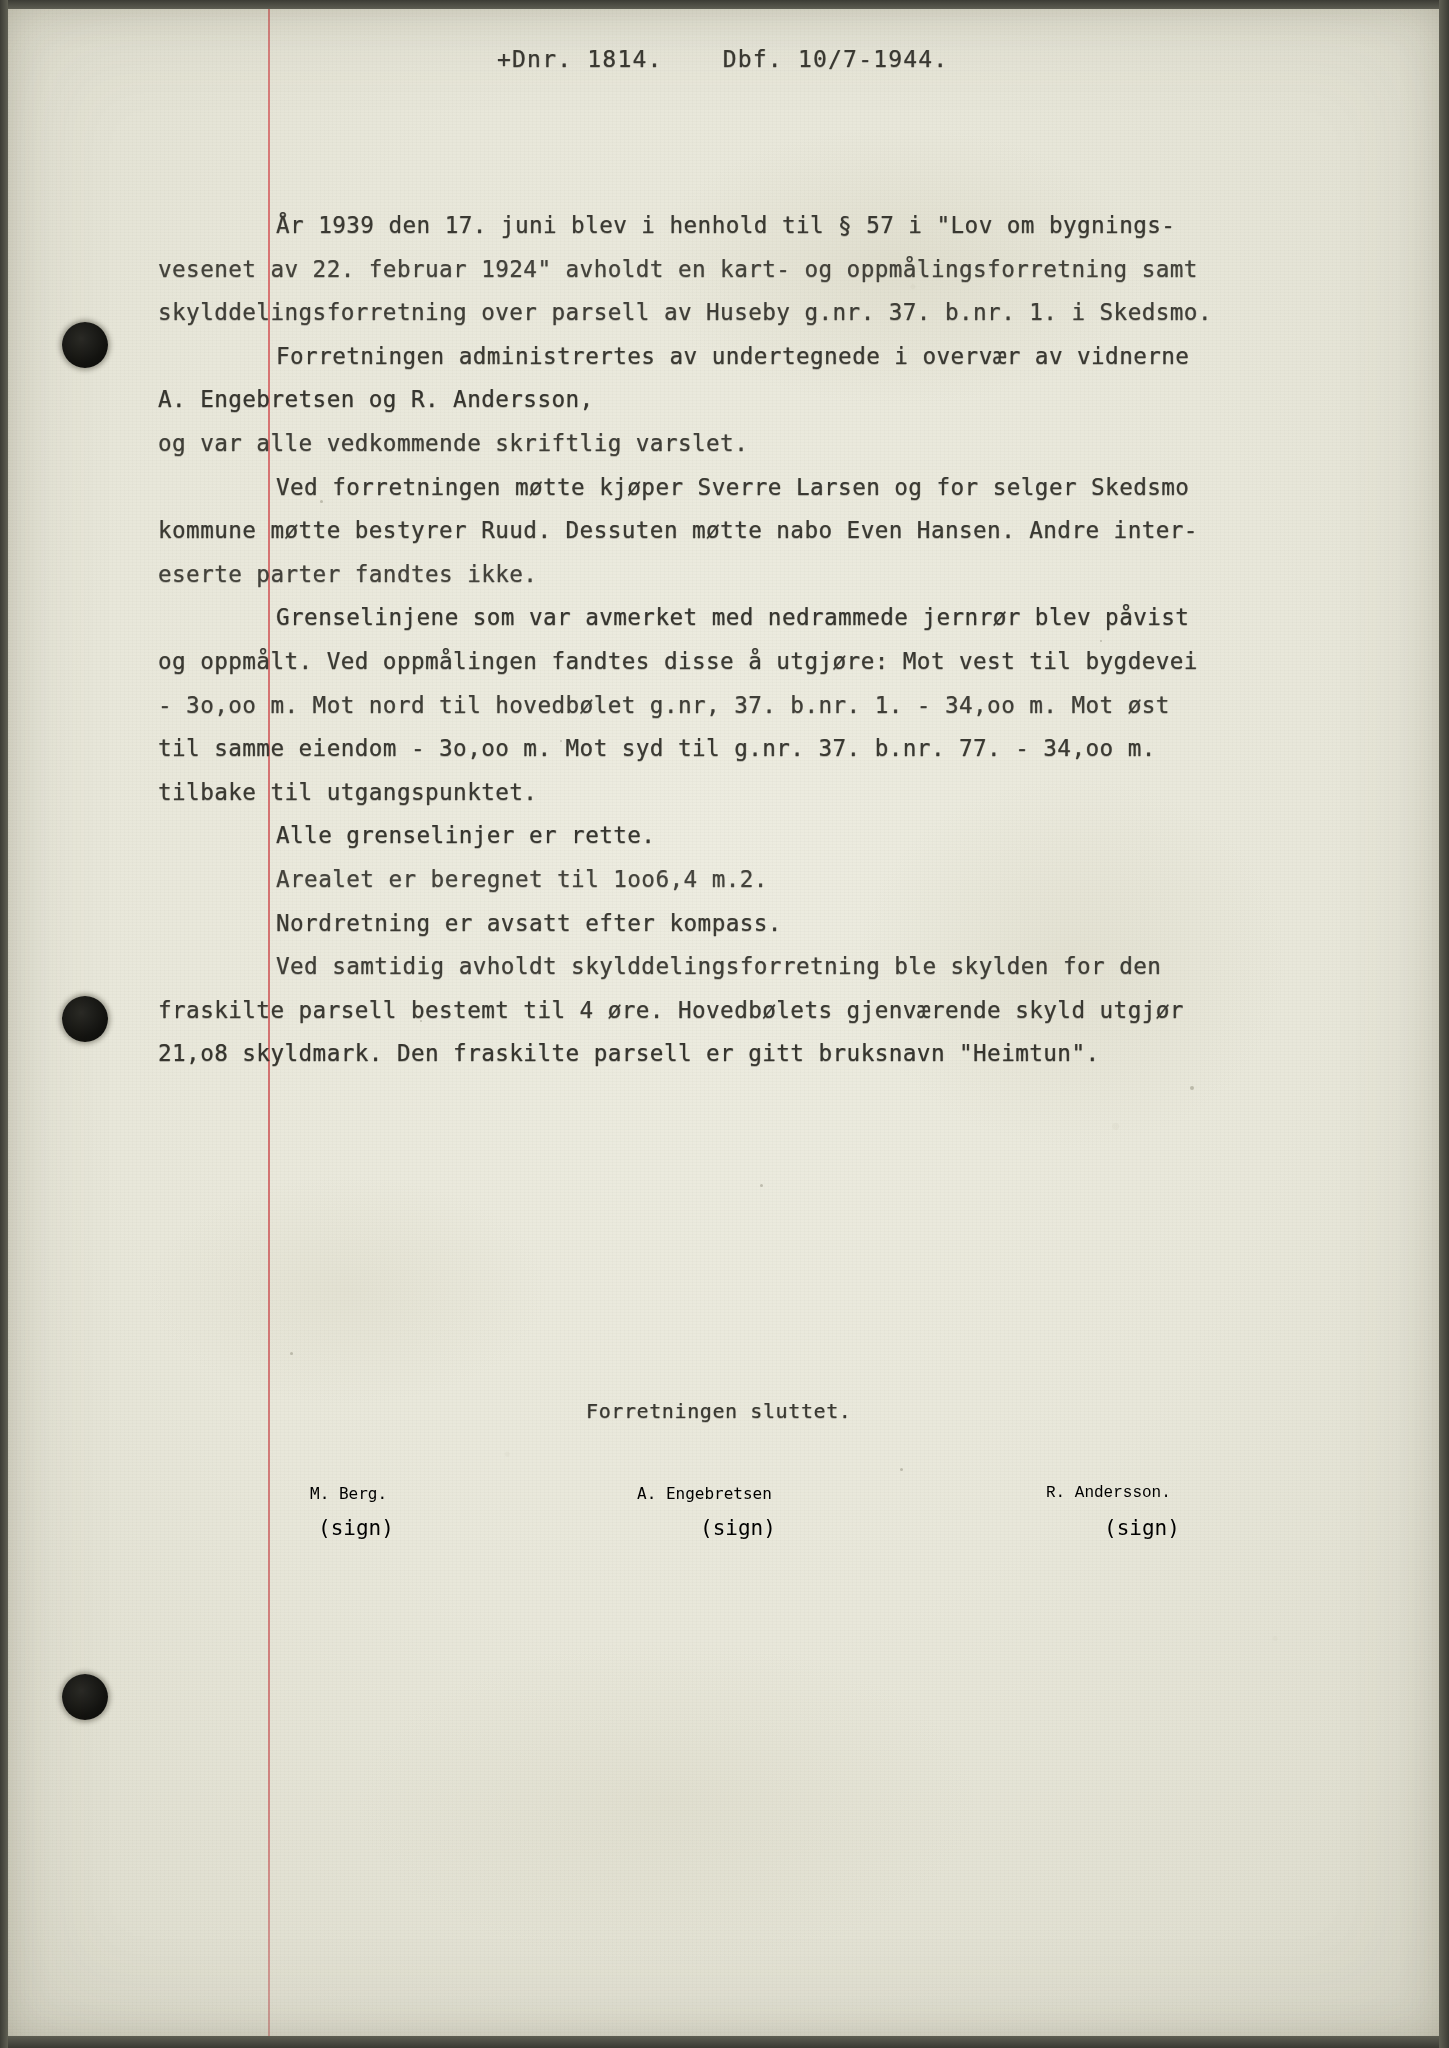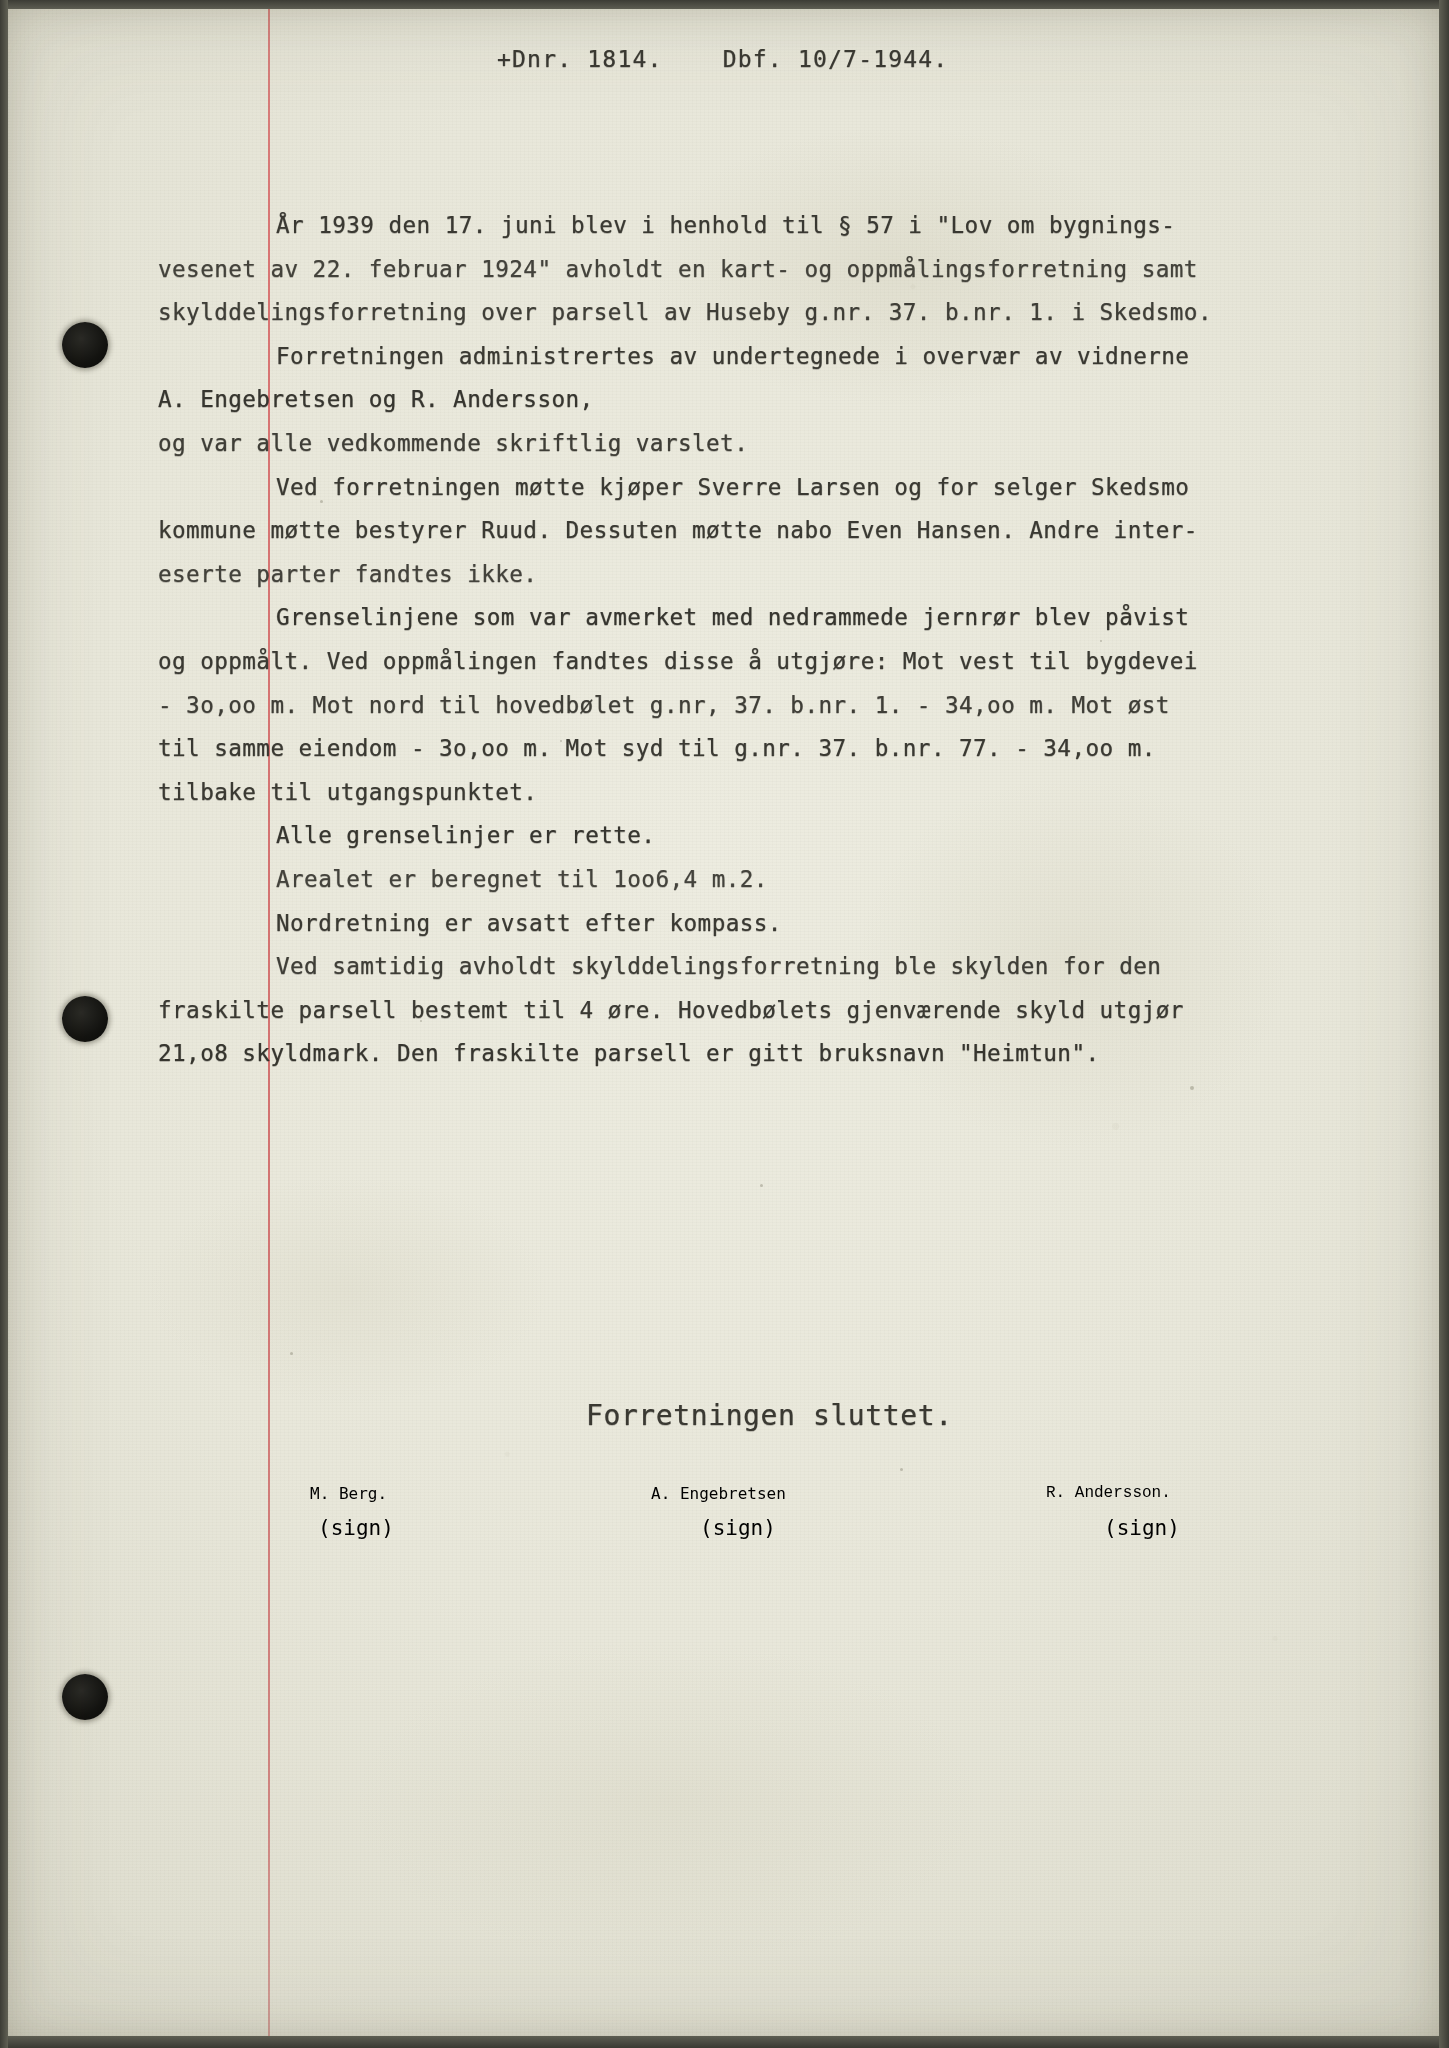--- a/index.html
+++ b/index.html
@@ -93,21 +93,21 @@
   }
   .punch.p1 { top: 322px; }
   .punch.p2 { top: 996px; }
   .punch.p3 { top: 1674px; }
 
   
   .typed {
     position: absolute;
     color: #2d2c26;
     font-family: "DejaVu Sans Mono", "Liberation Mono", monospace;
-    font-size: 28px;
+    font-size: 20px;
     letter-spacing: .6px;
     white-space: pre;
     text-shadow:
        0.5px 0 0 rgba(45,44,38,.38),
       -0.4px 0 0 rgba(45,44,38,.22),
        0 0.5px 0 rgba(45,44,38,.26);
     opacity: .93;
   }
 
   .header-line {
@@ -199,21 +199,21 @@
       <div class="line" style="top: 953.2px; padding-left: 276px;">Ved samtidig avholdt skylddelingsforretning ble skylden for den</div>
       <div class="line" style="top: 996.8px; padding-left: 158px;">fraskilte parsell bestemt til 4 øre. Hovedbølets gjenværende skyld utgjør</div>
       <div class="line" style="top: 1040.4px; padding-left: 158px;">21,o8 skyldmark. Den fraskilte parsell er gitt bruksnavn "Heimtun".</div>
     </div>
 
   <div class="typed" id="closing-line" style="left:586px; top:1399px;">Forretningen sluttet.</div>
 
   <div id="signature-block">
       <div class="sig-col" style="left: 310px; top: 1484px;">M. Berg.</div>
       <div class="sig-col" style="left: 318px; top: 1516px; font-size: 21px;">(sign)</div>
-      <div class="sig-col" style="left: 651px; top: 1484px;">A. Engebretsen</div>
+      <div class="sig-col" style="left: 637px; top: 1484px;">A. Engebretsen</div>
       <div class="sig-col" style="left: 700px; top: 1516px; font-size: 21px;">(sign)</div>
       <div class="sig-col" style="left: 1046px; top: 1484px; font-family: Liberation Mono, monospace;">R. Andersson.</div>
       <div class="sig-col" style="left: 1104px; top: 1516px; font-size: 21px;">(sign)</div>
     </div>
 
   <div class="edge-shadow"></div>
 
   <div class="scan-edge top"></div>
   <div class="scan-edge bottom"></div>
   <div class="scan-edge left"></div>

